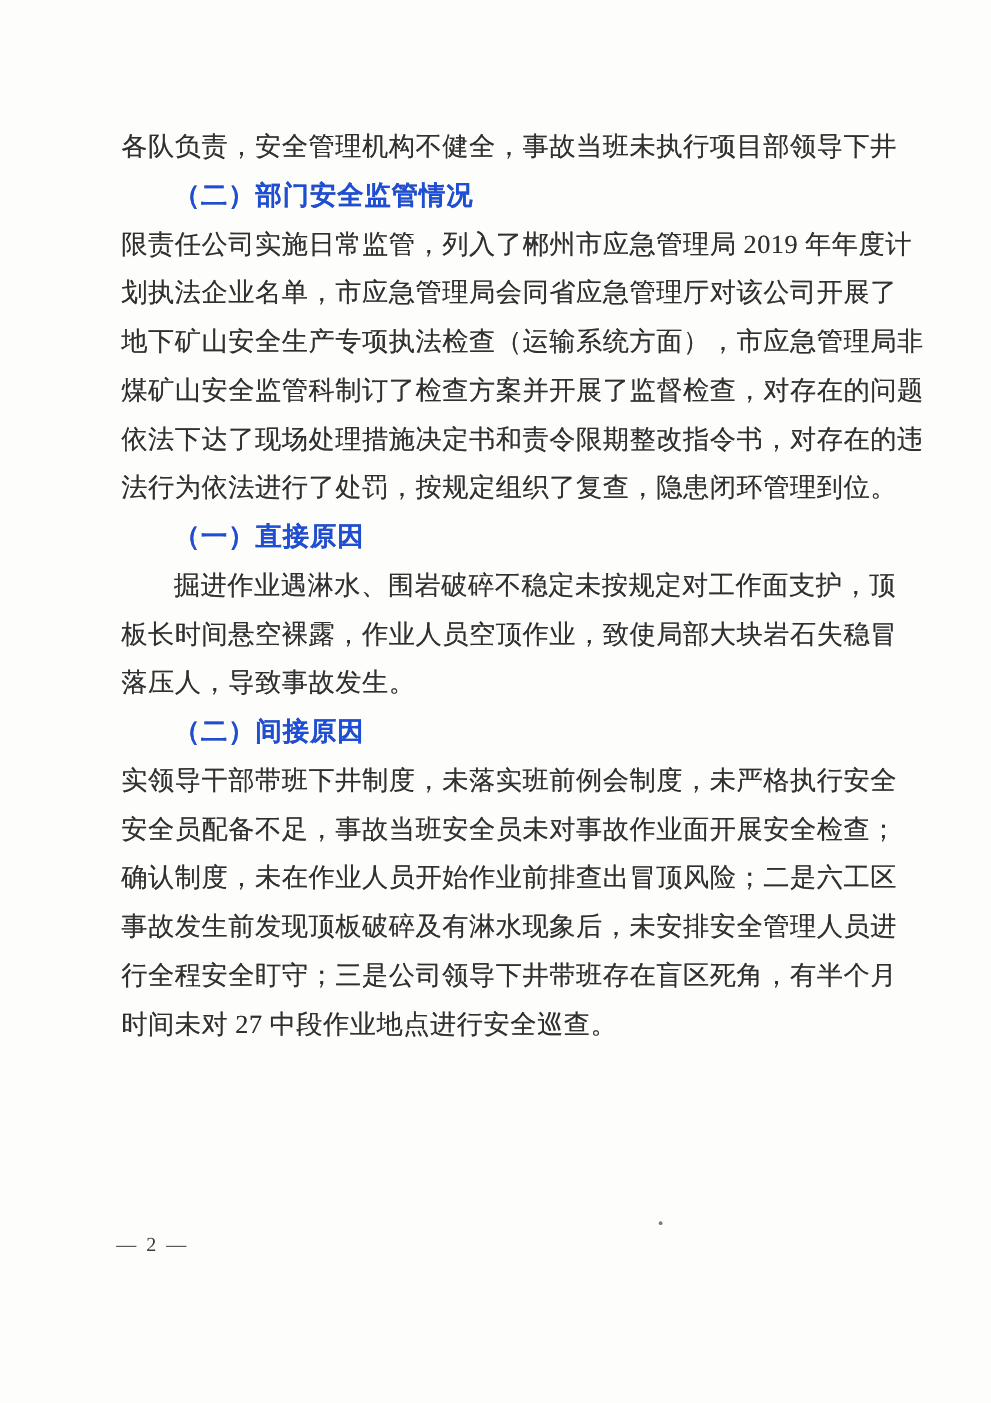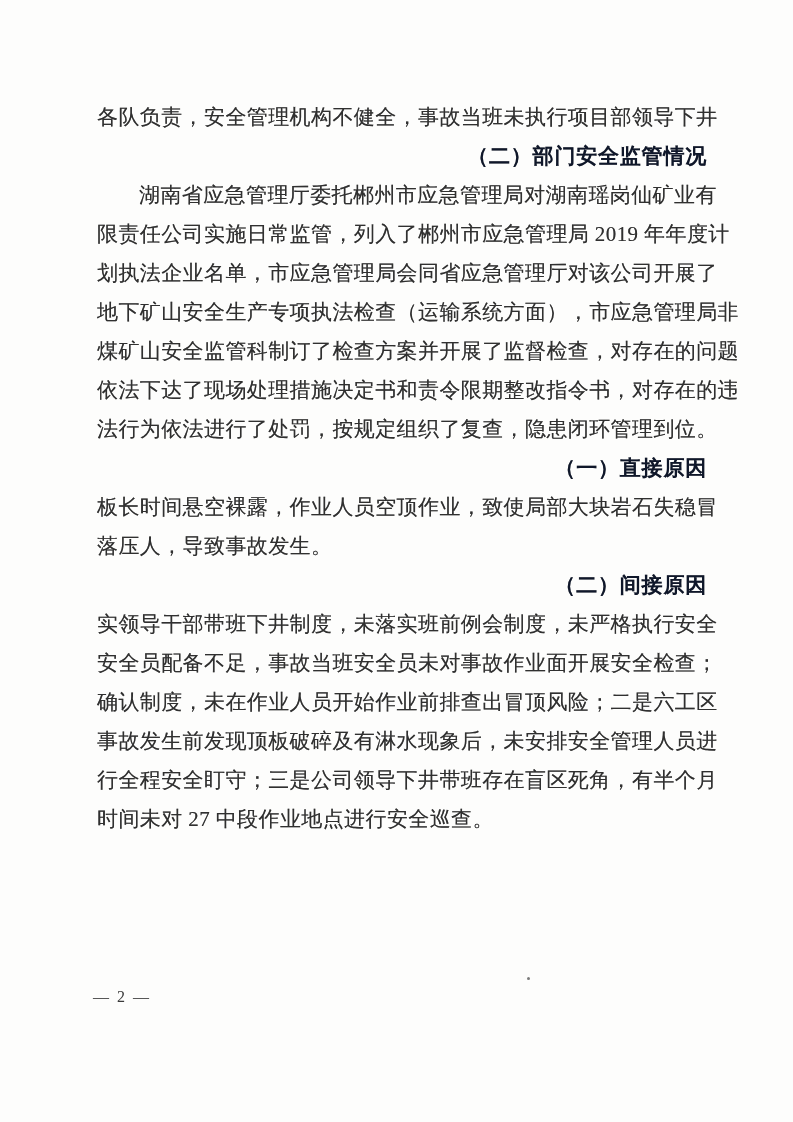--- a/index.html
+++ b/index.html
@@ -22,23 +22,22 @@
     font-size:21px;
     letter-spacing:0.4px;
     white-space:nowrap;
     color:#303030;
     text-shadow:0 0 0.4px rgba(40,40,40,0.55);
   }
   .line.indent{ text-indent:42px; }
   .line.heading{
     font-weight:700;
     text-indent:42px;
-    color:#0f172a;
+    color:#1d4ed8;
     letter-spacing:0.8px;
-    text-align:right;
   }
   .page-number{
     position:absolute;
     left:93px;top:988px;
     font-size:16px;
     letter-spacing:2px;
     color:#3a3a3a;
   }
   .speck{
     position:absolute;
@@ -49,28 +48,28 @@
     opacity:0.8;
   }
 </style>
 </head>
 <body>
 
 <div class="page">
   <div class="content">
     <div class="line">各队负责，安全管理机构不健全，事故当班未执行项目部领导下井</div>
     <div class="line heading">（二）部门安全监管情况</div>
-    <div class="line indent">湖南省应急管理厅委托郴州市应急管理局对湖南瑶岗仙矿业有</div>
     <div class="line">限责任公司实施日常监管，列入了郴州市应急管理局 2019 年年度计</div>
     <div class="line">划执法企业名单，市应急管理局会同省应急管理厅对该公司开展了</div>
     <div class="line">地下矿山安全生产专项执法检查（运输系统方面），市应急管理局非</div>
     <div class="line">煤矿山安全监管科制订了检查方案并开展了监督检查，对存在的问题</div>
     <div class="line">依法下达了现场处理措施决定书和责令限期整改指令书，对存在的违</div>
     <div class="line">法行为依法进行了处罚，按规定组织了复查，隐患闭环管理到位。</div>
     <div class="line heading">（一）直接原因</div>
+    <div class="line indent">掘进作业遇淋水、围岩破碎不稳定未按规定对工作面支护，顶</div>
     <div class="line">板长时间悬空裸露，作业人员空顶作业，致使局部大块岩石失稳冒</div>
     <div class="line">落压人，导致事故发生。</div>
     <div class="line heading">（二）间接原因</div>
     <div class="line">实领导干部带班下井制度，未落实班前例会制度，未严格执行安全</div>
     <div class="line">安全员配备不足，事故当班安全员未对事故作业面开展安全检查；</div>
     <div class="line">确认制度，未在作业人员开始作业前排查出冒顶风险；二是六工区</div>
     <div class="line">事故发生前发现顶板破碎及有淋水现象后，未安排安全管理人员进</div>
     <div class="line">行全程安全盯守；三是公司领导下井带班存在盲区死角，有半个月</div>
     <div class="line">时间未对 27 中段作业地点进行安全巡查。</div>
   </div>

